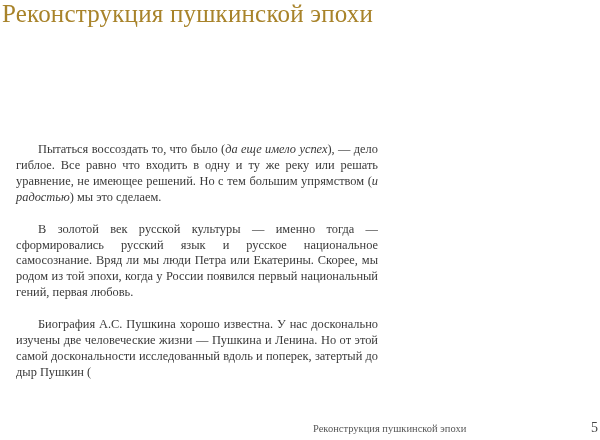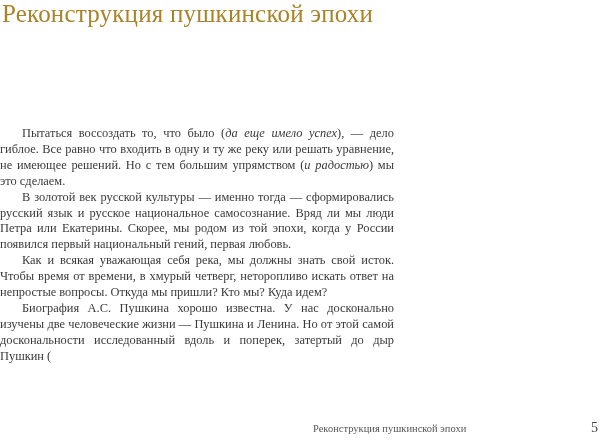--- a/index.html
+++ b/index.html
@@ -33,21 +33,21 @@
       left: 0px;
       top: 126px;
       width: 394px;
       font-family: "Liberation Serif", "DejaVu Serif", serif;
       font-size: 12.4px;
       line-height: 15.9px;
       color: #3a3a3a;
       text-align: justify;
     }
     .body-text p {
-      margin: 0;
+      margin: 16px;
       text-indent: 22px;
     }
     .body-text em {
       font-style: italic;
     }
     .footer-title {
       position: absolute;
       left: 313px;
       top: 423px;
       font-family: "Liberation Serif", "DejaVu Serif", serif;
@@ -71,22 +71,19 @@
   <h1 class="title">Реконструкция пушкинской эпохи</h1>
 
   <div class="body-text">
     <p>
       <span>Пытаться воссоздать то, что было (</span><em>да еще имело успех</em><span>), — дело гиблое. Все равно что входить в одну и ту же реку или решать уравнение, не имеющее решений. Но с тем большим упрямством (</span><em>и радостью</em><span>) мы это сделаем.</span>
     </p>
     <p>
       <span>В золотой век русской культуры — именно тогда — сформировались русский язык и русское национальное самосознание. Вряд ли мы люди Петра или Екатерины. Скорее, мы родом из той эпохи, когда у России появился первый национальный гений, первая любовь.</span>
     </p>
     <p>
-      <span>Как и всякая уважающая себя река, мы должны знать свой исток. Чтобы время от времени, в хмурый четверг, неторопливо искать ответ на непростые вопросы. Откуда мы пришли? Кто мы? Куда идем?</span>
-    </p>
-    <p>
       <span>Биография А.С. Пушкина хорошо известна. У нас досконально изучены две человеческие жизни — Пушкина и Ленина. Но от этой самой доскональности исследованный вдоль и поперек, затертый до дыр Пушкин (</span>
     </p>
   </div>
 
   <div class="footer-title">Реконструкция пушкинской эпохи</div>
   <div class="page-number">5</div>
 </div>
 
 </body></html>

